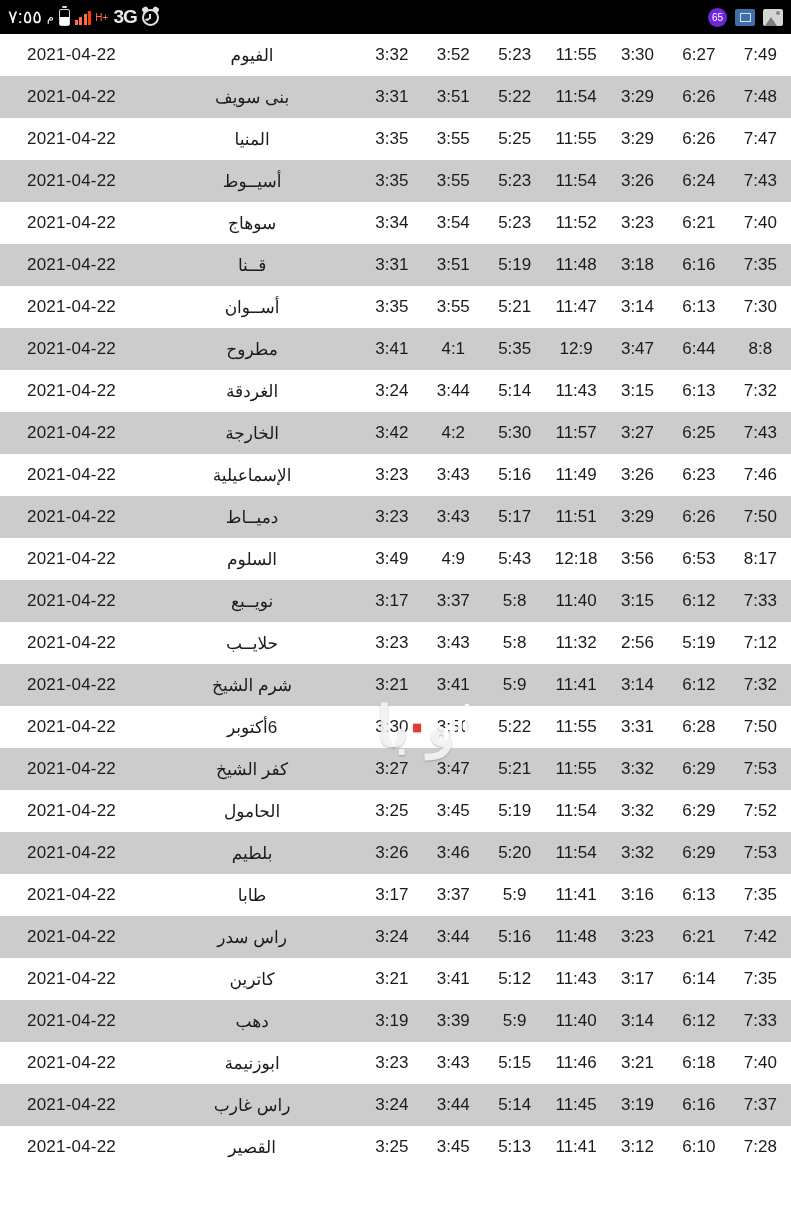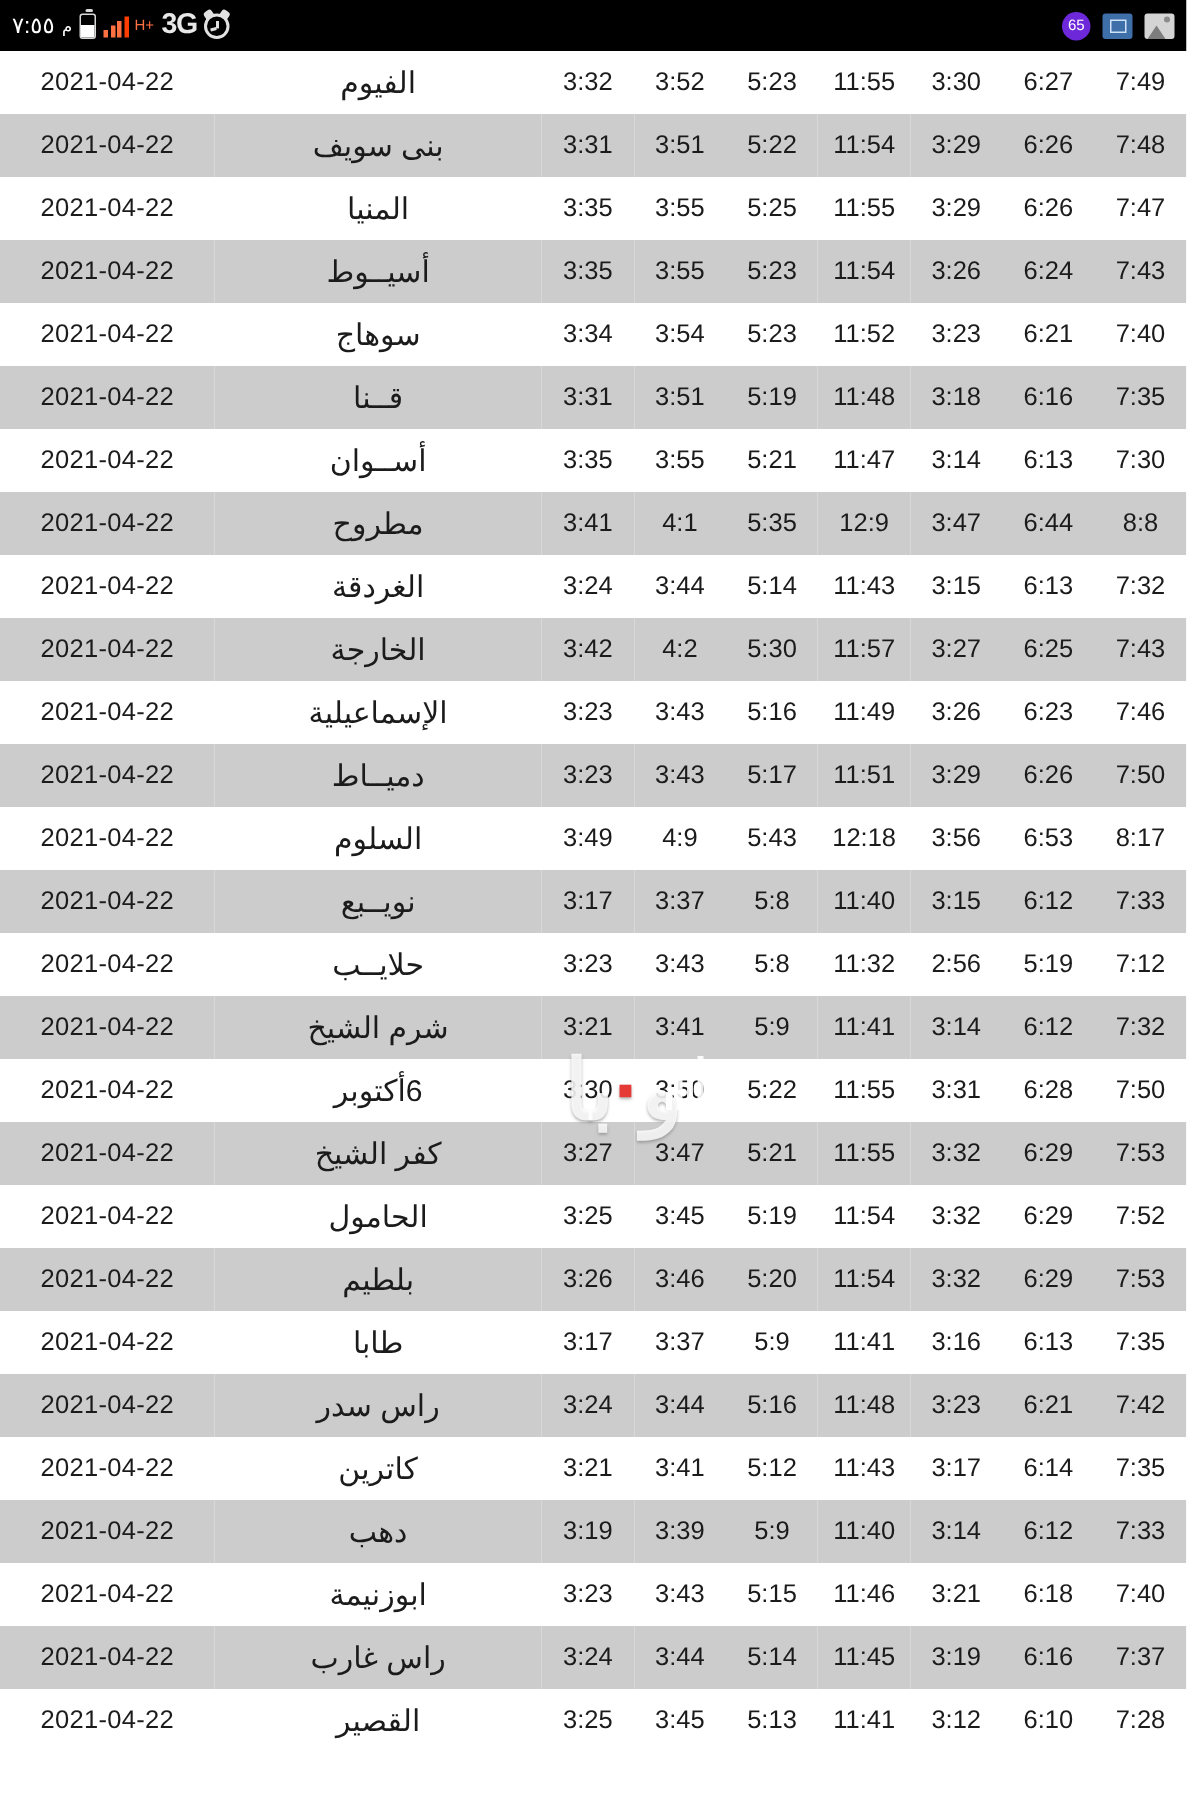--- a/index.html
+++ b/index.html
@@ -23,21 +23,21 @@
     padding: 0 8px;
     font-size: 15px;
   }
   #status-bar .left {
     display: flex; align-items: center; gap: 5px;
   }
   #status-bar .right {
     margin-left: auto;
     display: flex; align-items: center; gap: 8px;
   }
-  .clock-text { font-size: 15px; letter-spacing: .5px; }
+  .clock-text { font-size: 18px; letter-spacing: .5px; }
   .ampm { font-size: 11px; }
   .battery {
     width: 11px; height: 17px;
     border: 1.5px solid #d8d8d8;
     border-radius: 2px;
     position: relative;
     background: linear-gradient(to top, #ffffff 55%, #000 55%);
   }
   .battery:before {
     content: "";
@@ -111,21 +111,21 @@
   td {
     text-align: center;
     font-size: 17px;
     color: #1b1b1b;
     padding: 0 2px;
     white-space: nowrap;
   }
   tr.odd td { background: #ffffff; }
   tr.even td { background: #cccccc; }
   td.date-col { width: 135px; font-size: 17px; letter-spacing: .2px; text-align: center; }
-  td.city-col { width: 206px; font-size: 20px; }
+  td.city-col { width: 206px; font-size: 17px; }
   td.t-col { width: 58px; }
   tr.clipped-top td {
     height: 24px;
     overflow: hidden;
     color: #555;
     font-size: 16px;
     vertical-align: bottom;
     line-height: 10px;
   }
 

